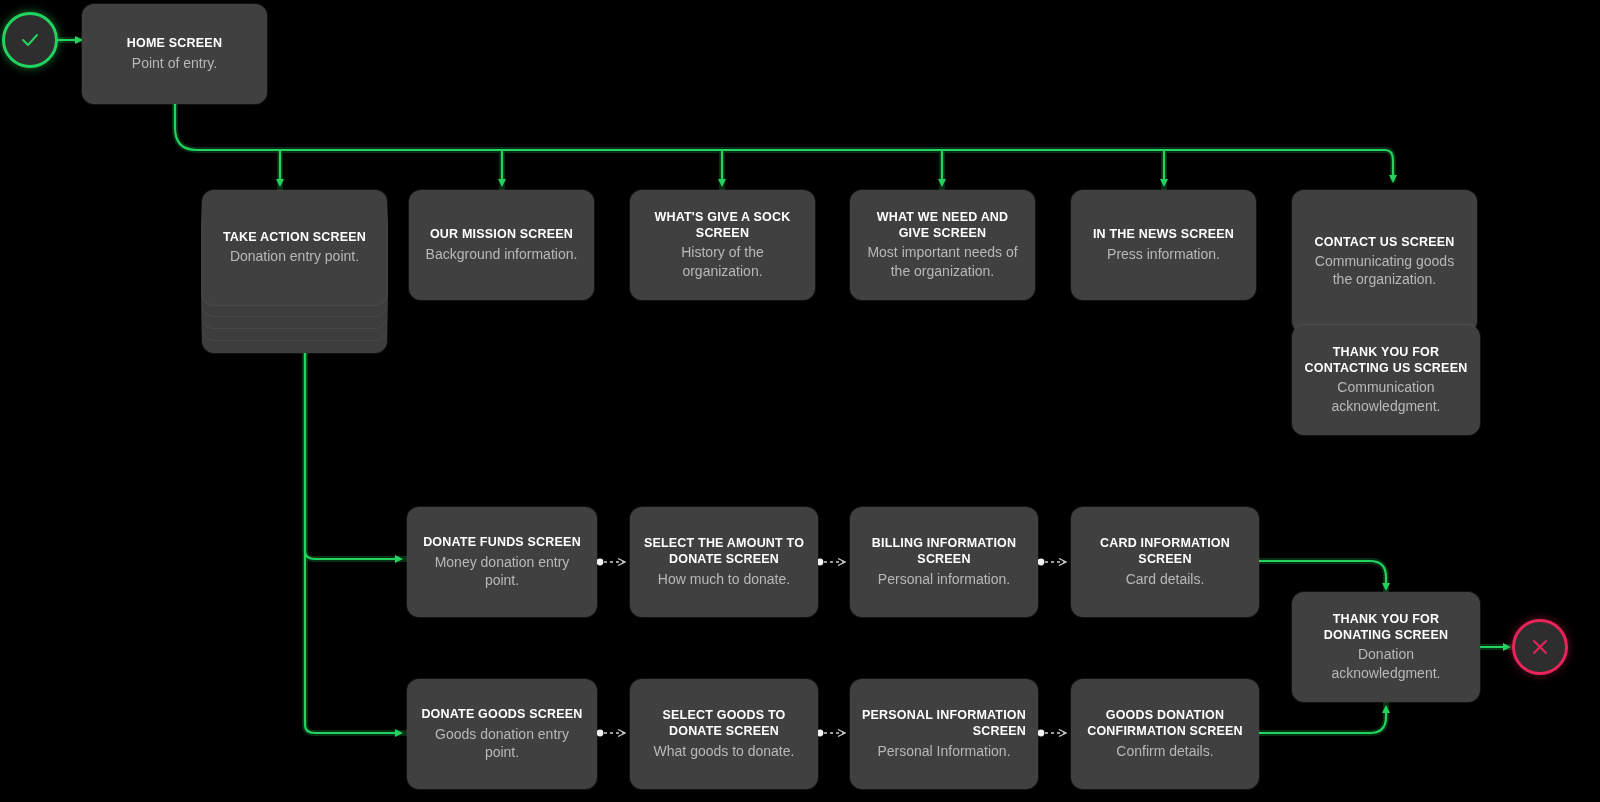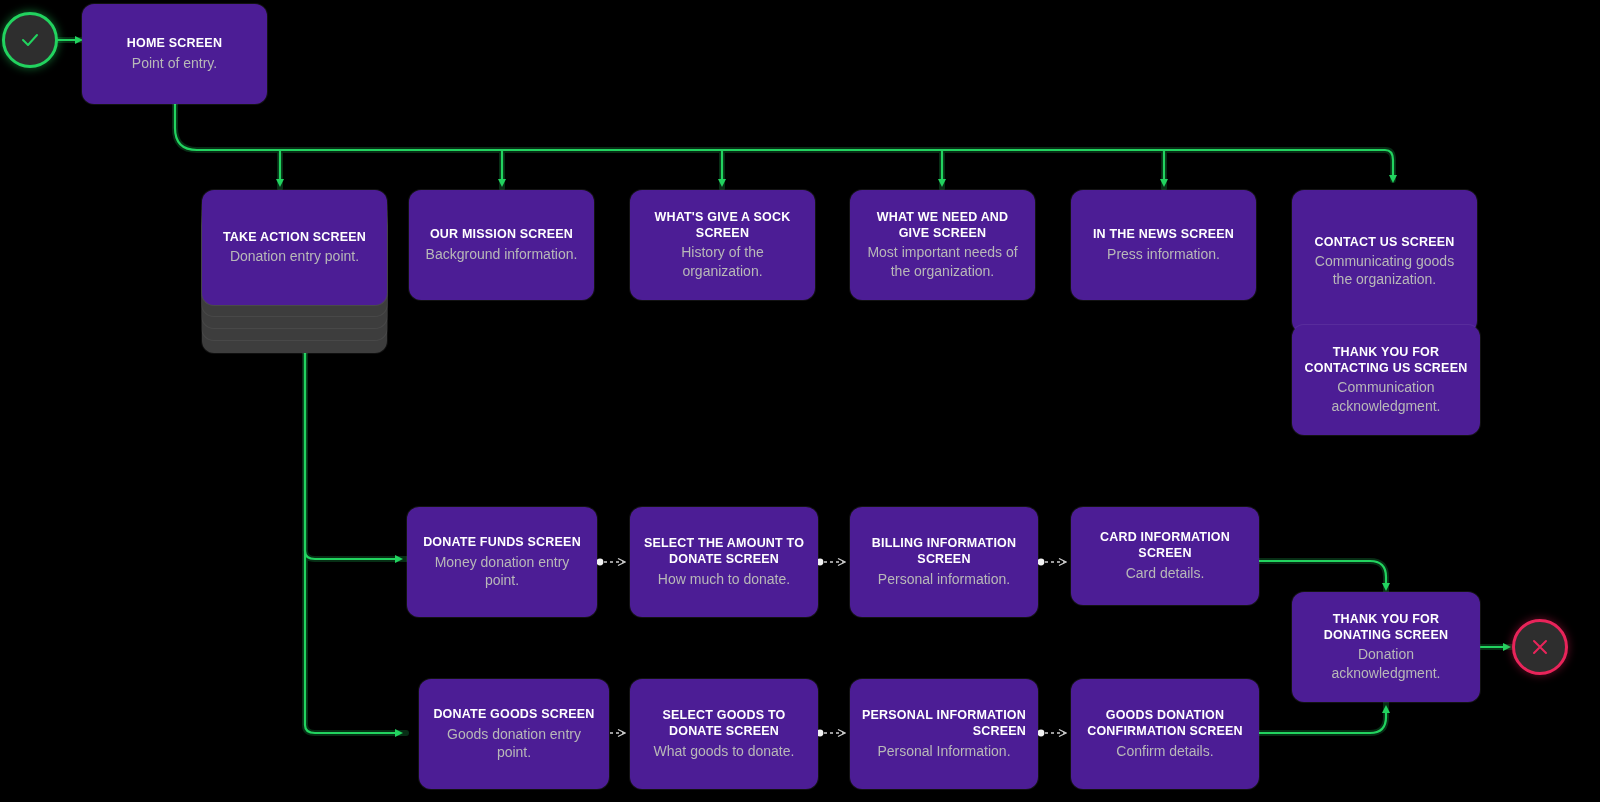--- a/index.html
+++ b/index.html
@@ -18,21 +18,21 @@
   svg#wires {
     position: absolute;
     left: 0; top: 0;
     width: 1600px;
     height: 802px;
     pointer-events: none;
   }
   
   .card {
     position: absolute;
-    background: #4c1d95;
+    background: #404040;
     border-radius: 12px;
     box-sizing: border-box;
     display: flex;
     flex-direction: column;
     align-items: center;
     justify-content: center;
     text-align: center;
     padding: 6px 12px;
     box-shadow: 0 0 0 1px rgba(255,255,255,0.07);
   }
@@ -216,31 +216,31 @@
   <div class="card" style="left:630px; top:507px; width:188px; height:110px;">
     <div class="t">SELECT THE AMOUNT TO DONATE SCREEN</div>
     <div class="s">How much to donate.</div>
   </div>
 
   <div class="card" style="left:850px; top:507px; width:188px; height:110px;">
     <div class="t">BILLING INFORMATION SCREEN</div>
     <div class="s">Personal information.</div>
   </div>
 
-  <div class="card" style="left:1071px; top:507px; width:188px; height:98px;">
+  <div class="card" style="left:1071px; top:507px; width:188px; height:110px;">
     <div class="t">CARD INFORMATION SCREEN</div>
     <div class="s">Card details.</div>
   </div>
 
   <div class="card" style="left:1292px; top:592px; width:188px; height:110px;">
     <div class="t">THANK YOU FOR DONATING SCREEN</div>
     <div class="s">Donation acknowledgment.</div>
   </div>
 
-  <div class="card" style="left:407px; top:679px; width:190px; height:110px;margin-left:12px;">
+  <div class="card" style="left:407px; top:679px; width:190px; height:110px;">
     <div class="t">DONATE GOODS SCREEN</div>
     <div class="s">Goods donation entry point.</div>
   </div>
 
   <div class="card" style="left:630px; top:679px; width:188px; height:110px;">
     <div class="t">SELECT GOODS TO DONATE SCREEN</div>
     <div class="s">What goods to donate.</div>
   </div>
 
   <div class="card" style="left:850px; top:679px; width:188px; height:110px;text-align:right;">

